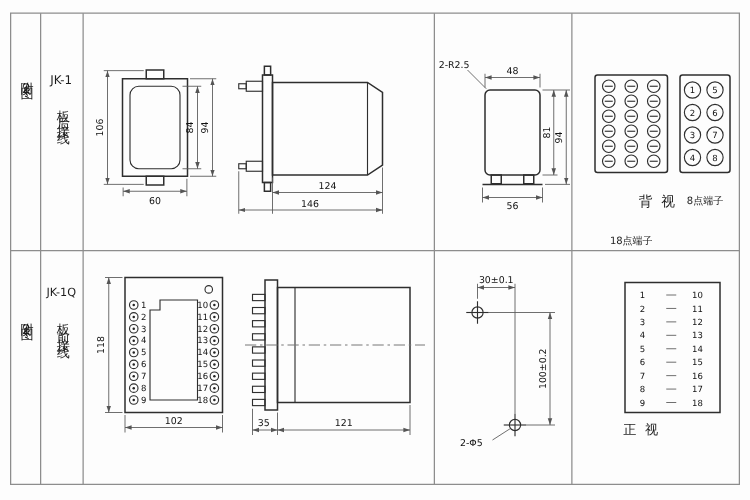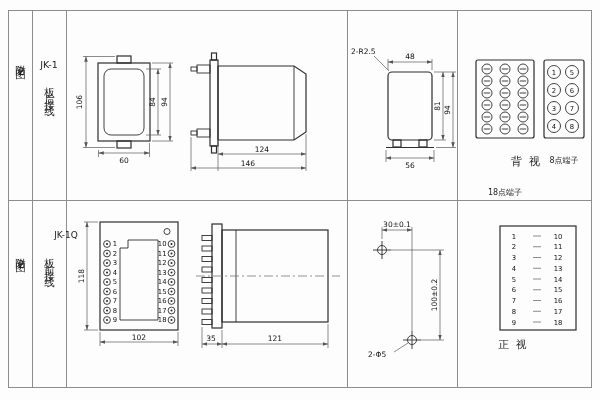--- a/index.html
+++ b/index.html
@@ -351,21 +351,21 @@
     <text class="num" x="558" y="313.75" text-anchor="middle">17</text>
     <text class="num" x="558" y="324.5" text-anchor="middle">18</text>
   </g>
 </svg>
 
   <div class="lbl v" style="left:15px; top:57px; font-size:10.5px; letter-spacing:4px;">附图2</div>
   <div class="lbl ctr" style="left:33px; top:60px; width:32px; font-size:9.5px;">JK-1</div>
   <div class="lbl v" style="left:44px; top:79px; font-size:10.5px; letter-spacing:6px;">板后接线</div>
 
   <div class="lbl v" style="left:15px; top:250px; font-size:10.5px; letter-spacing:4px;">附图2</div>
-  <div class="lbl ctr" style="left:32px; top:230px; width:34px; font-size:9px;margin-left:17px;">JK-1Q</div>
+  <div class="lbl ctr" style="left:32px; top:230px; width:34px; font-size:9px;">JK-1Q</div>
   <div class="lbl v" style="left:44px; top:250px; font-size:10.5px; letter-spacing:6px;">板前接线</div>
 
   <div class="lbl ctr" style="left:471px; top:140px; width:68px; font-size:8px;margin-top:48px;">18点端子</div>
   <div class="lbl ctr" style="left:536px; top:156px; width:56px; font-size:8px;">8点端子</div>
   <div class="lbl ctr" style="left:497px; top:156px; width:64px; font-size:11px; letter-spacing:7px;">背视</div>
   <div class="lbl ctr" style="left:480px; top:338px; width:72px; font-size:10.5px; letter-spacing:7px;">正视</div>
 
 </div>
 
 </body></html>

